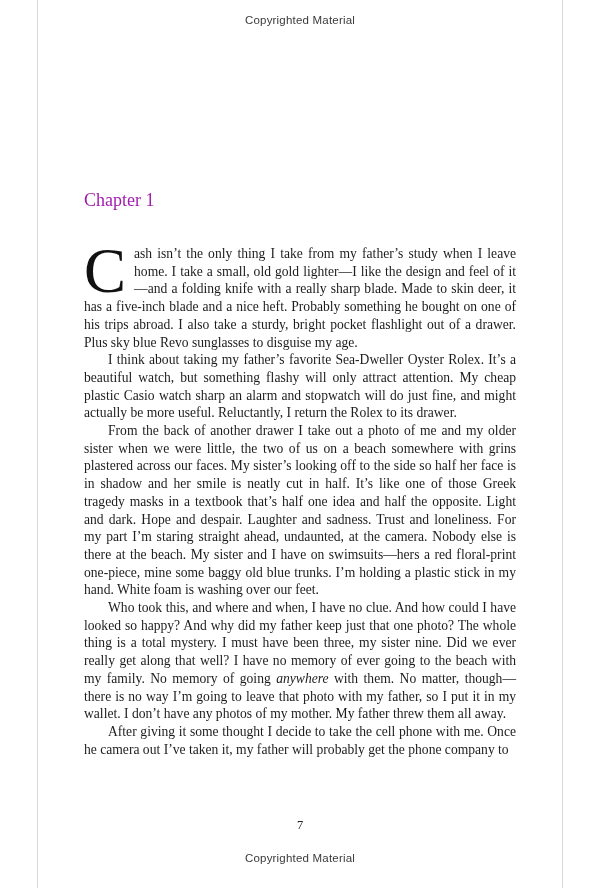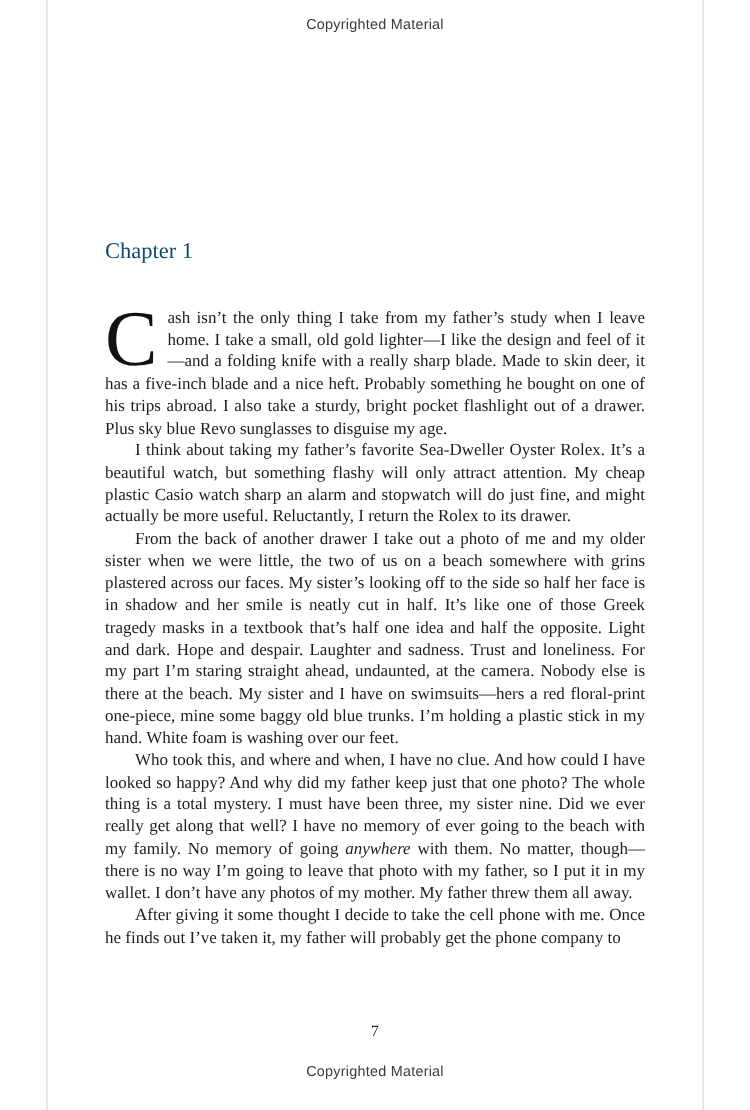--- a/index.html
+++ b/index.html
@@ -38,21 +38,21 @@
   .banner.top    { top: 14px; }
   .banner.bottom { top: 852px; }
   .chapter {
     position: absolute;
     left: 84px;
     top: 190px;
     margin: 0;
     font-family: "Liberation Serif", serif;
     font-size: 18px;
     font-weight: normal;
-    color: #0c4a6e;
+    color: #a21caf;
   }
   .body-text {
     position: absolute;
     left: 84px;
     top: 245px;
     width: 432px;
     font-size: 13.6px;
     line-height: 17.7px;
     text-align: justify;
   }
@@ -94,19 +94,19 @@
 
   <div class="banner top">Copyrighted Material</div>
 
   <h1 class="chapter">Chapter 1</h1>
 
   <div class="body-text">
       <p class="opening"><span class="dropcap">C</span><span>ash isn’t the only thing I take from my father’s study when I leave home. I take a small, old gold lighter—I like the design and feel of it—and a folding knife with a really sharp blade. Made to skin deer, it has a five-inch blade and a nice heft. Probably something he bought on one of his trips abroad. I also take a sturdy, bright pocket flashlight out of a drawer. Plus sky blue Revo sunglasses to disguise my age.</span></p>
       <p class="indent"><span>I think about taking my father’s favorite Sea-Dweller Oyster Rolex. It’s a beautiful watch, but something flashy will only attract attention. My cheap plastic Casio watch sharp an alarm and stopwatch will do just fine, and might actually be more useful. Reluctantly, I return the Rolex to its drawer.</span></p>
       <p class="indent"><span>From the back of another drawer I take out a photo of me and my older sister when we were little, the two of us on a beach somewhere with grins plastered across our faces. My sister’s looking off to the side so half her face is in shadow and her smile is neatly cut in half. It’s like one of those Greek tragedy masks in a textbook that’s half one idea and half the opposite. Light and dark. Hope and despair. Laughter and sadness. Trust and loneliness. For my part I’m staring straight ahead, undaunted, at the camera. Nobody else is there at the beach. My sister and I have on swimsuits—hers a red floral-print one-piece, mine some baggy old blue trunks. I’m holding a plastic stick in my hand. White foam is washing over our feet.</span></p>
       <p class="indent"><span>Who took this, and where and when, I have no clue. And how could I have looked so happy? And why did my father keep just that one photo? The whole thing is a total mystery. I must have been three, my sister nine. Did we ever really get along that well? I have no memory of ever going to the beach with my family. No memory of going </span><span class="em">anywhere</span><span> with them. No matter, though—there is no way I’m going to leave that photo with my father, so I put it in my wallet. I don’t have any photos of my mother. My father threw them all away.</span></p>
-      <p class="indent"><span>After giving it some thought I decide to take the cell phone with me. Once he finds out I’ve taken it, my father will probably get the phone company to</span></p>
+      <p class="indent"><span>After giving it some thought I decide to take the cell phone with me. Once he camera out I’ve taken it, my father will probably get the phone company to</span></p>
     </div>
 
   <div class="page-number">7</div>
 
   <div class="banner bottom">Copyrighted Material</div>
 </div>
 
 </body></html>

